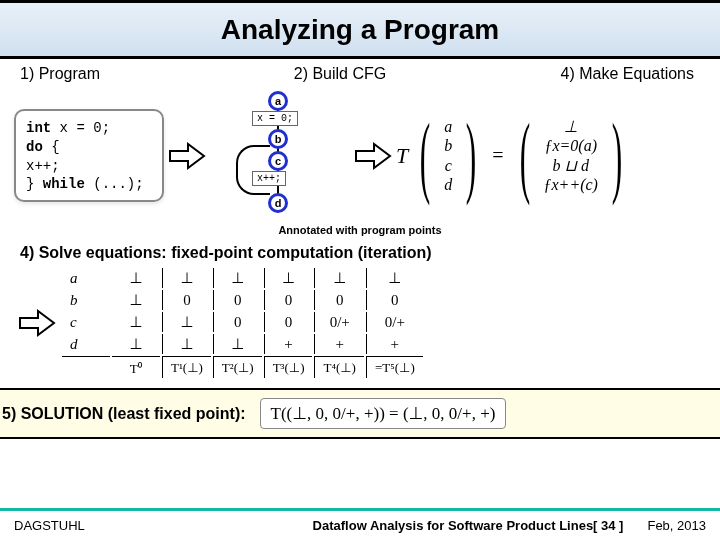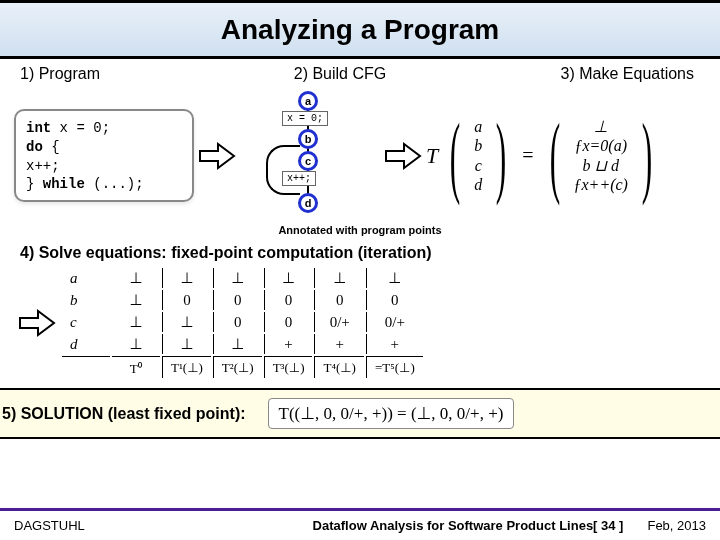--- a/index.html
+++ b/index.html
@@ -9,21 +9,21 @@
   .title { font-size: 28px; font-weight: bold; font-family: "Arial Black", sans-serif; color: #000; }
   
   .row-headers { display: flex; padding: 6px 20px 4px; }
   .step-head { font-size: 16px; font-weight: normal; }
   .h1 { width: 200px; }
   .h2 { width: 240px; text-align: center; }
   .h3 { flex: 1; text-align: right; padding-right: 6px; }
   
   .row-body { display: flex; align-items: center; padding: 2px 14px 0; height: 135px; }
   
-  .program-box { border: 2px solid #888; border-radius: 10px; padding: 8px 10px 6px; font-family: "Courier New", monospace; font-size: 14px; line-height: 1.35; width: 180px; box-shadow: 0 2px 4px rgba(0,0,0,.1); }
+  .program-box { border: 2px solid #888; border-radius: 10px; padding: 8px 10px 6px; font-family: "Courier New", monospace; font-size: 14px; line-height: 1.35; width: 150px; box-shadow: 0 2px 4px rgba(0,0,0,.1); }
   .bold { font-weight: bold; }
   
   .big-arrow { width: 46px; text-align: center; }
   .big-arrow svg { vertical-align: middle; }
   
   .cfg { position: relative; width: 140px; height: 130px; }
   .cfg-node { position: absolute; left: 58px; width: 20px; height: 20px; border: 3px solid #2030d0; border-radius: 50%; background: #fff; display: flex; align-items: center; justify-content: center; font-size: 11px; font-weight: bold; }
   .cfg-box { position: absolute; left: 42px; border: 1px solid #666; background: #fff; padding: 1px 4px; font-family: "Courier New", monospace; font-size: 10px; }
   .cfg-line { position: absolute; left: 67px; width: 2px; background: #000; }
   .cfg-loop { position: absolute; left: 26px; top: 54px; width: 34px; height: 50px; border: 2px solid #000; border-right: none; border-radius: 18px 0 0 18px; }
@@ -41,37 +41,37 @@
   
   .iter-row { display: flex; align-items: center; padding: 0 14px; }
   .iter-table { font-family: "Times New Roman", serif; font-size: 15px; }
   .iter-table td { padding: 1px 8px; text-align: center; min-width: 48px; }
   .iter-table .lab { font-style: italic; text-align: left; padding-right: 4px; min-width: 18px; }
   .iter-table .sep { border-left: 1px solid #000; }
   .iter-hdr td { border-top: 1px solid #000; font-size: 13px; padding-top: 2px; }
   
   .step5-bar { margin-top: 8px; background: #fffde6; border-top: 2px solid #000; border-bottom: 2px solid #000; padding: 8px 2px; display: flex; align-items: center; gap: 14px; }
   .step5-label { font-size: 16px; font-weight: bold; }
-  .sol-eq { border: 1px solid #888; border-radius: 4px; padding: 4px 10px; font-family: "Times New Roman", serif; font-size: 17px; background: #fff; margin-left: 8px; }
-  
-  .footer { position: absolute; bottom: 0; left: 0; right: 0; border-top: 3px solid #4c1d95; height: 32px; display: flex; align-items: center; padding: 0 14px; font-size: 13px; }
+  .sol-eq { border: 1px solid #888; border-radius: 4px; padding: 4px 10px; font-family: "Times New Roman", serif; font-size: 17px; background: #fff; }
+  
+  .footer { position: absolute; bottom: 0; left: 0; right: 0; border-top: 3px solid #14b8a6; height: 32px; display: flex; align-items: center; padding: 0 14px; font-size: 13px; }
   .footer .center { flex: 1; text-align: right; font-weight: bold; }
   .footer .page { font-weight: bold; margin-right: 24px; }
 </style>
 </head>
 <body>
 
 <div class="title-bar">
   <div class="title">Analyzing a Program</div>
 </div>
 
 <div class="row-headers">
   <div class="step-head h1">1) Program</div>
   <div class="step-head h2">2) Build CFG</div>
-  <div class="step-head h3">3) Make Equations</div>
+  <div class="step-head h3">4) Make Equations</div>
 </div>
 
 <div class="row-body">
   <div class="program-box">
     <div><span class="bold">int</span><span> x = 0;</span></div>
     <div><span class="bold">do</span><span> {</span></div>
     <div><span>  x++;</span></div>
     <div><span>} </span><span class="bold">while</span><span> (...);</span></div>
   </div>
 

